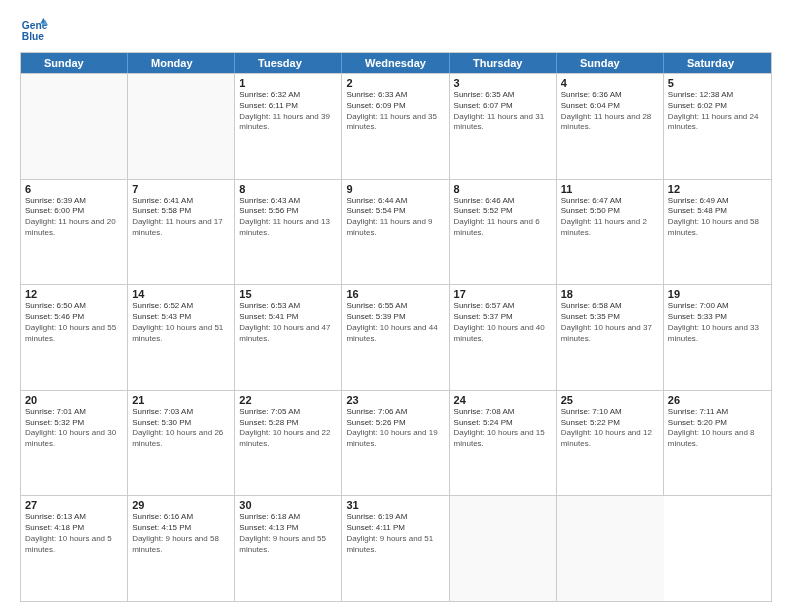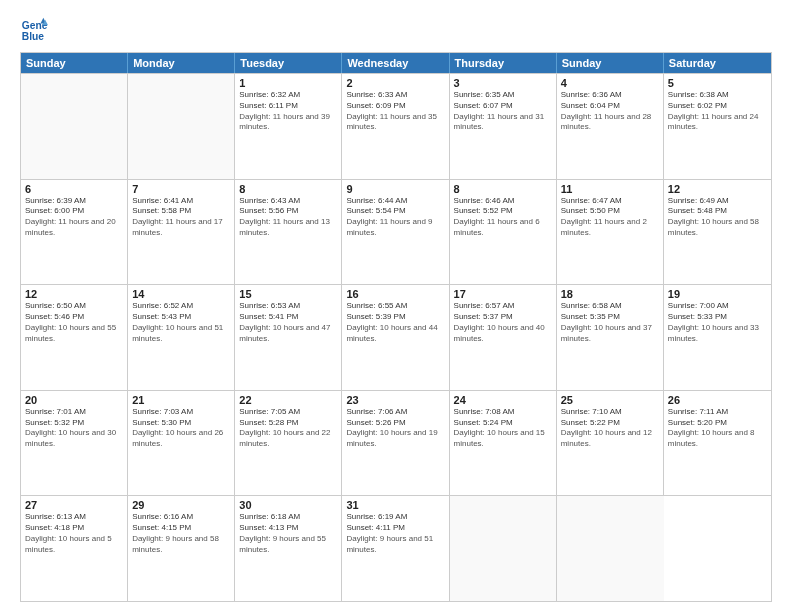--- a/index.html
+++ b/index.html
@@ -62,21 +62,21 @@
     }
     .cal-header {
       display: grid;
       grid-template-columns: repeat(7, 1fr);
       background: #2e74b5;
     }
     .cal-header-cell {
       color: #fff;
       font-size: 11px;
       font-weight: bold;
-      padding: 4px 5px;
+      padding: 4px 23px;
       text-align: left;
       border-right: 1px solid #5a9fd4;
     }
     .cal-header-cell:last-child { border-right: none; }
     .cal-body {
       flex: 1;
       display: flex;
       flex-direction: column;
     }
     .cal-row {
@@ -167,21 +167,21 @@
             <div class="cell-line daylight">Daylight: 11 hours and 31 minutes.</div>
           </div>
           <div class="cal-cell">
             <div class="day-num">4</div>
             <div class="cell-line">Sunrise: 6:36 AM</div>
             <div class="cell-line">Sunset: 6:04 PM</div>
             <div class="cell-line daylight">Daylight: 11 hours and 28 minutes.</div>
           </div>
           <div class="cal-cell">
             <div class="day-num">5</div>
-            <div class="cell-line">Sunrise: 6:38 AM</div>
+            <div class="cell-line">Sunrise: 12:38 AM</div>
             <div class="cell-line">Sunset: 6:02 PM</div>
             <div class="cell-line daylight">Daylight: 11 hours and 24 minutes.</div>
           </div>
         </div>
         <div class="cal-row">
           <div class="cal-cell">
             <div class="day-num">6</div>
             <div class="cell-line">Sunrise: 6:39 AM</div>
             <div class="cell-line">Sunset: 6:00 PM</div>
             <div class="cell-line daylight">Daylight: 11 hours and 20 minutes.</div>

